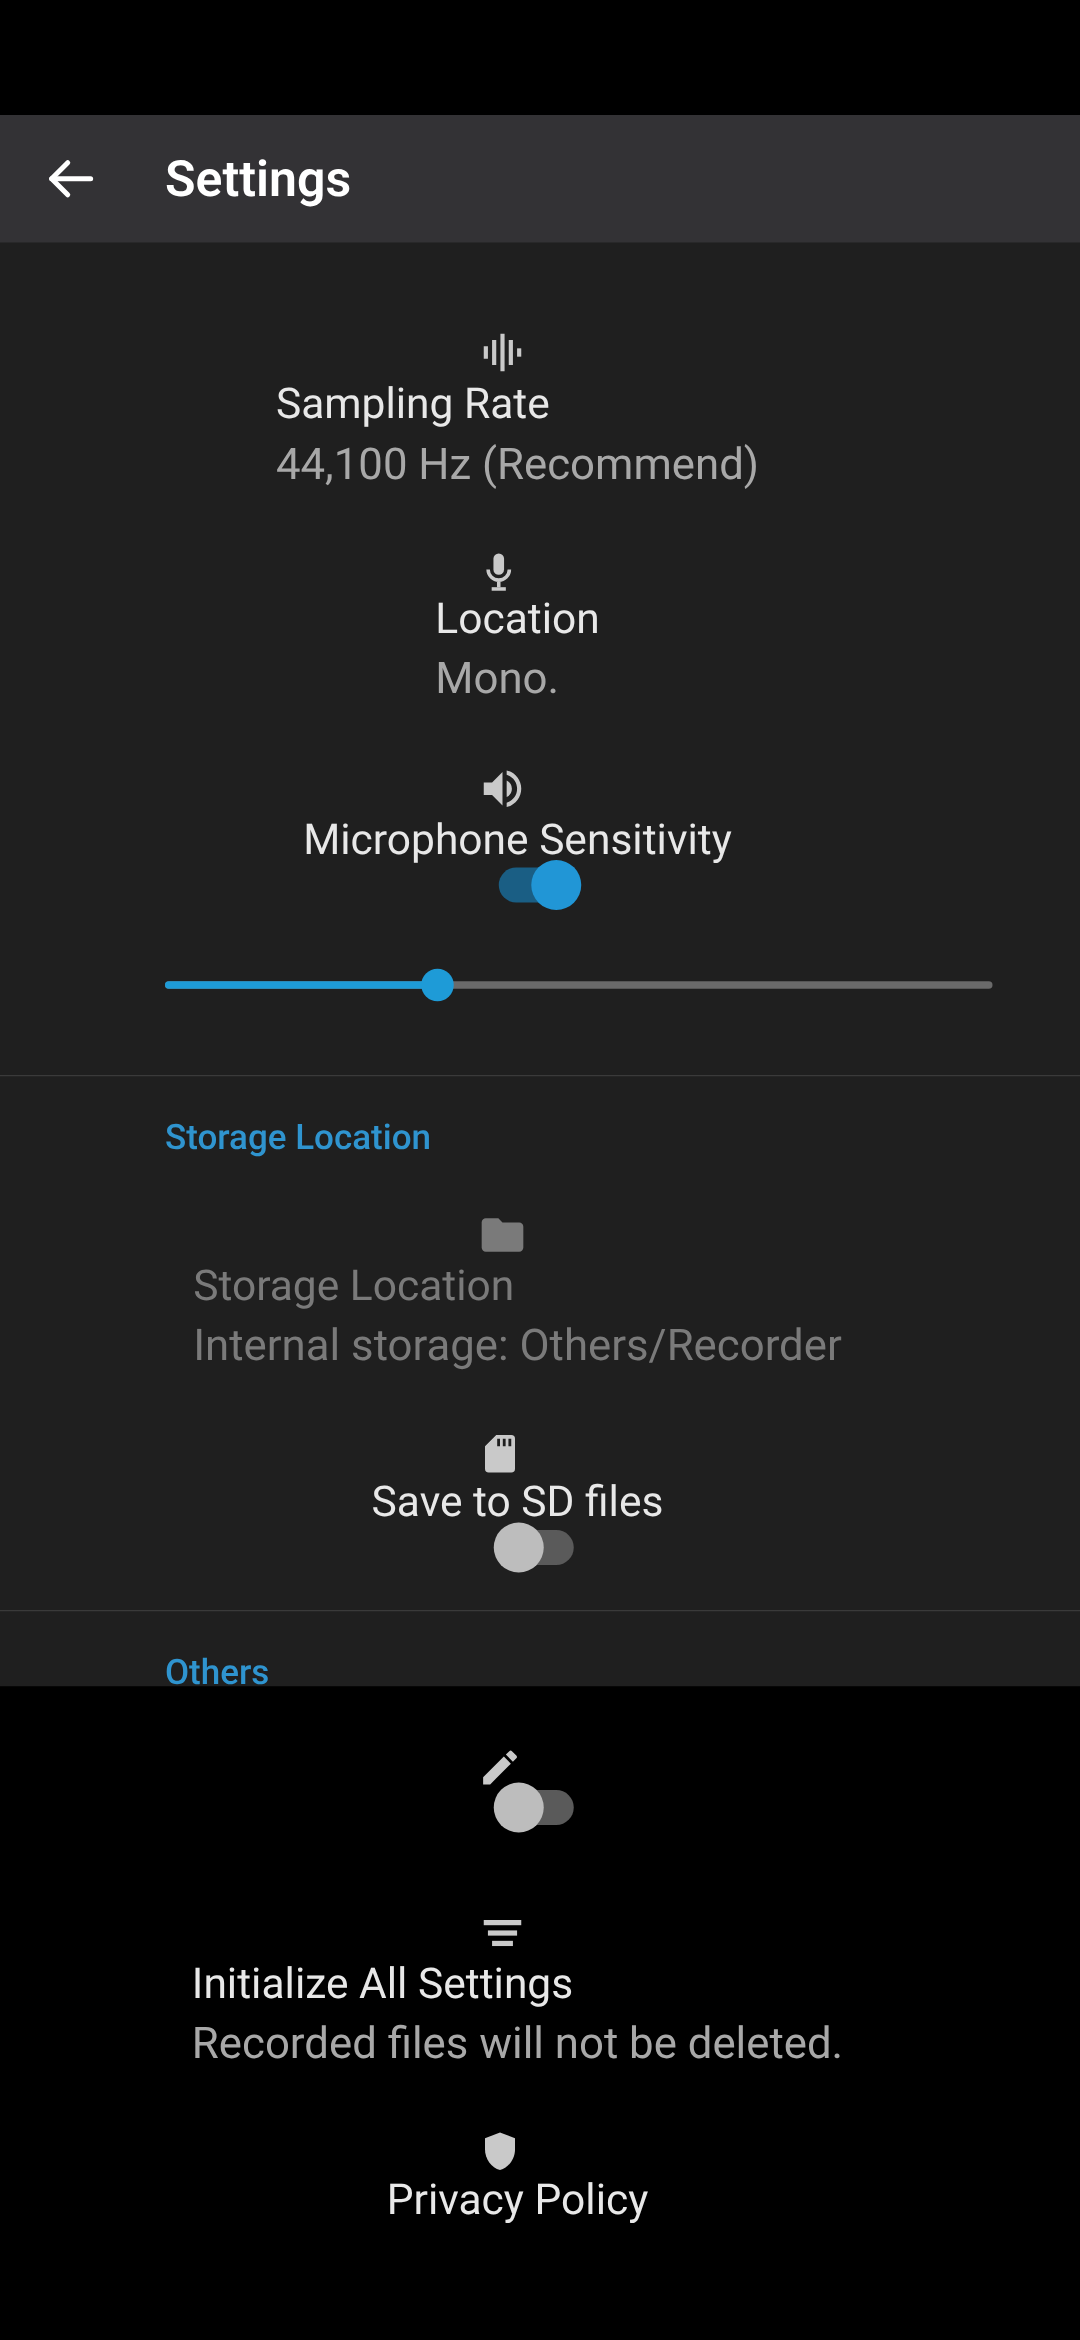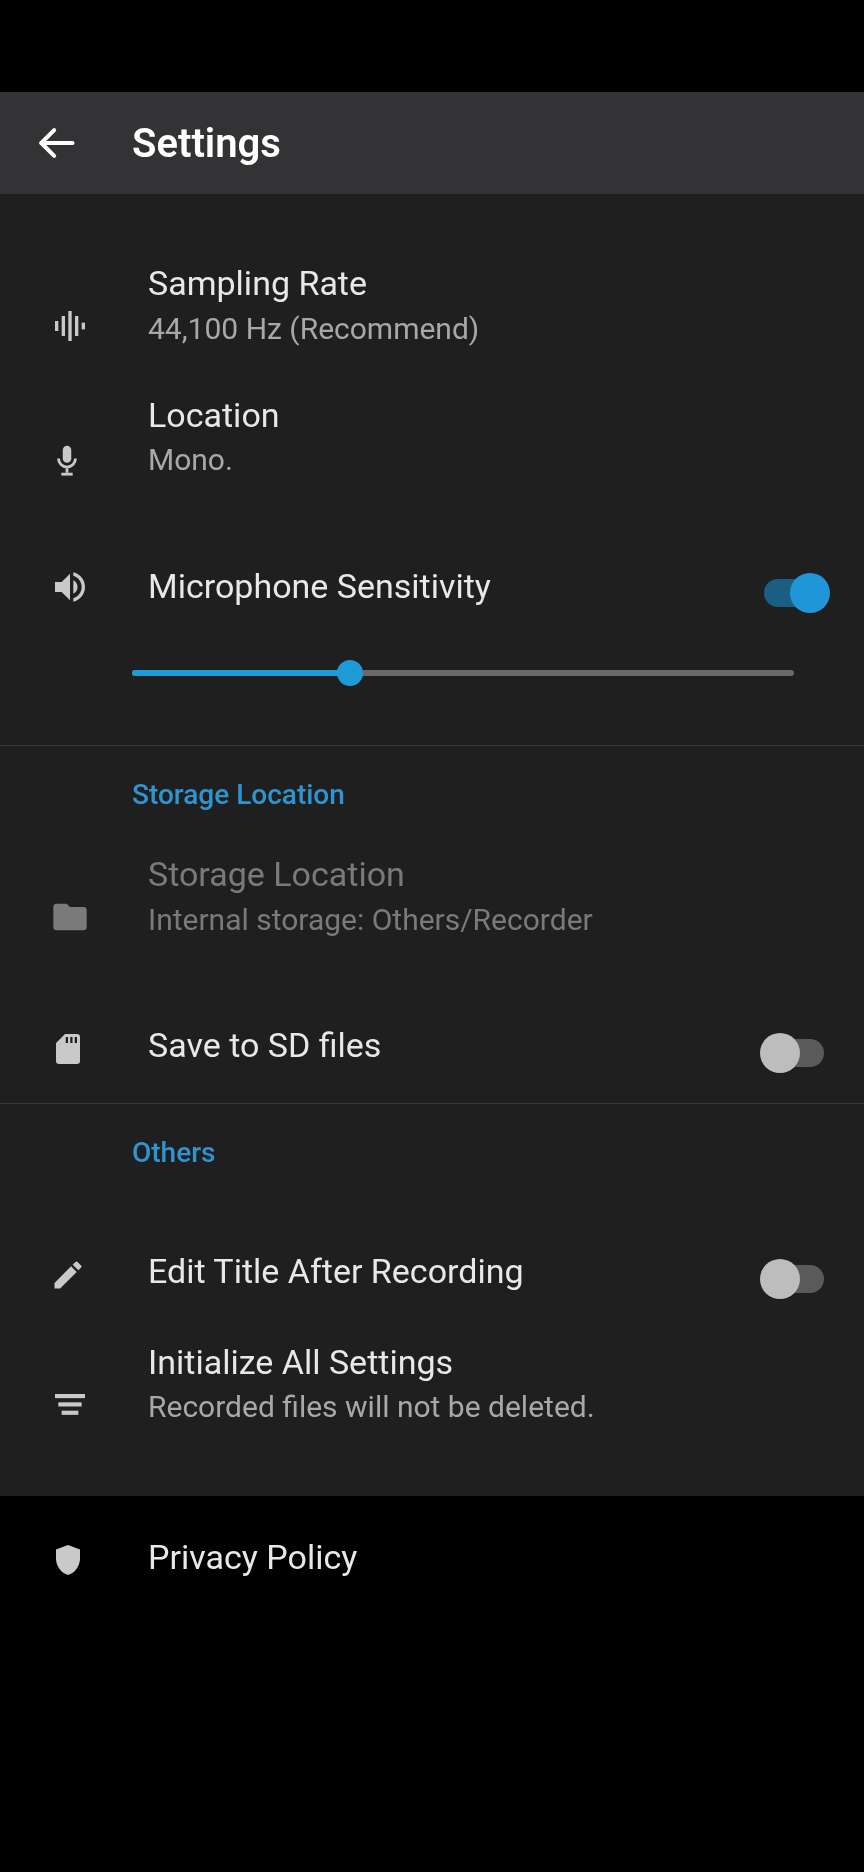--- a/index.html
+++ b/index.html
@@ -9,21 +9,21 @@
     background: #000;
     font-family: Roboto, "Helvetica Neue", Arial, sans-serif;
     overflow: hidden;
     color: #e6e6e6;
   }
   .screen {
     position: absolute;
     top: 92px;
     left: 0;
     width: 864px;
-    height: 1404px;
+    height: 1257px;
     background: #1f1f1f;
   }
   .appbar {
     height: 102px;
     background: #333235;
     display: flex;
     align-items: center;
     padding-left: 28px;
   }
   .back-btn {
@@ -44,23 +44,24 @@
     padding-top: 44px;
   }
   .section-header {
     color: #2f94cf;
     font-size: 28px;
     font-weight: 500;
     padding: 18px 0 18px 132px;
   }
   .row {
     display: flex;
-    align-items: flex-end;
+    align-items: center;
     min-height: 130px;
-    padding: 24px 40px 24px 16px;
+    padding: 24px 40px 24px 4px;
+    flex-direction: column;
   }
   .row.disabled .title,
   .row.disabled .subtitle,
   .row.disabled .icon-col {
     color: #7a7a7a;
   }
   .icon-col {
     width: 132px;
     display: flex;
     align-items: center;
@@ -71,21 +72,21 @@
   .text-col {
     flex: 1 1 auto;
     min-width: 0;
   }
   .title {
     font-size: 34px;
     color: #e8e8e8;
     line-height: 1.25;
   }
   .subtitle {
-    font-size: 30px;
+    font-size: 35px;
     color: #a8a8a8;
     margin-top: 6px;
   }
   .ctrl-col {
     width: 90px;
     display: flex;
     align-items: center;
     justify-content: flex-end;
   }
   
@@ -262,23 +263,20 @@
     <div class="divider"></div>
 
     <div class="section-header" style="padding-top:32px">Others</div>
 
     <div class="row">
       <div class="icon-col">
         <svg width="36" height="36" viewBox="0 0 24 24" fill="currentColor">
           <path d="M3 17.25V21h3.75L17.81 9.94l-3.75-3.75L3 17.25zM20.71 7.04a1 1 0 0 0 0-1.41l-2.34-2.34a1 1 0 0 0-1.41 0l-1.83 1.83 3.75 3.75 1.83-1.83z"></path>
         </svg>
       </div>
-      <div class="text-col">
-        <div class="title">Edit Title After Recording</div>
-      </div>
       <div class="ctrl-col">
         <div class="switch">
           <div class="track"></div>
             <div class="thumb"></div>
         </div>
       </div>
     </div>
 
     <div class="row">
       <div class="icon-col">

